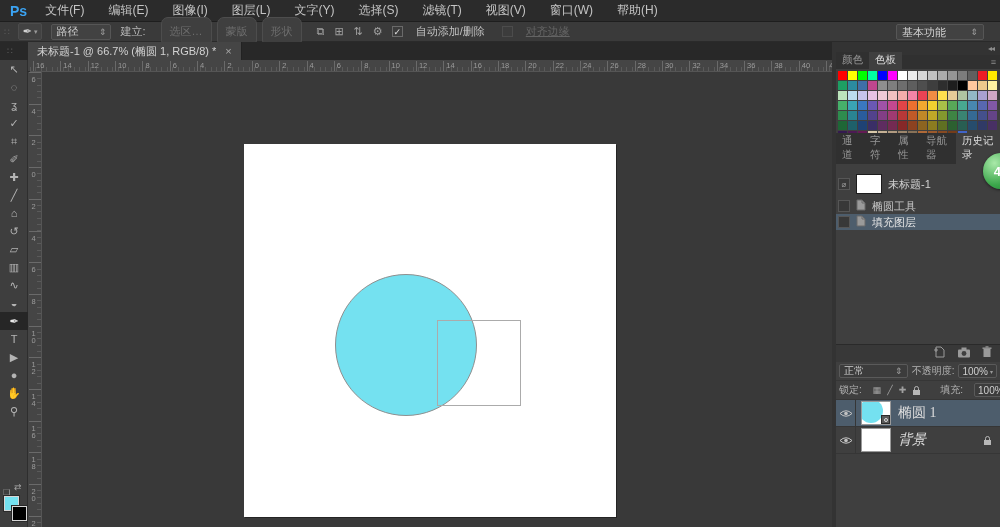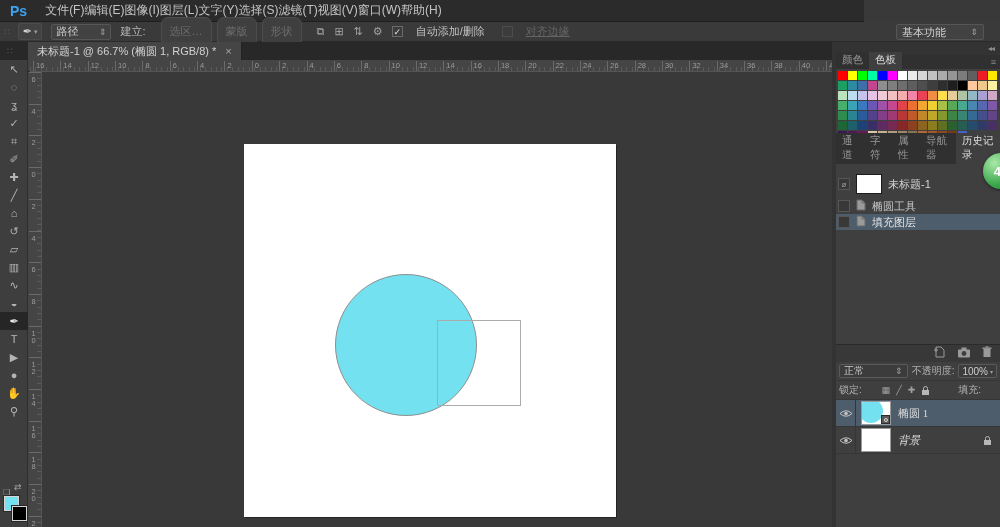--- a/index.html
+++ b/index.html
@@ -1,25 +1,25 @@
 <!DOCTYPE html>
 <html><head>
 <meta charset="utf-8">
 <style>
   * { margin:0; padding:0; box-sizing:border-box; }
   body { background:#1d1d1d; font-family:"Liberation Sans", sans-serif; }
   .app { position:relative; width:1000px; height:527px; overflow:hidden;
          background:#393939; color:#c8c8c8; font-size:12px; user-select:none; }
 
   
-  .menubar { position:absolute; left:0; top:0; width:864px; height:22px;
+  .menubar { position:absolute; left:0; top:0; width:1000px; height:22px;
              background:#2b2b2b; border-bottom:1px solid #1e1e1e;
              display:flex; align-items:center; }
   .logo { color:#3ba3f2; font-weight:bold; font-size:14px; margin:0 18px 0 10px; }
-  .menus { display:flex; }
+  .menus { display:flex; gap:24px; }
   .menu-item { color:#c4c4c4; font-size:12px; cursor:default; }
 
   
   .optionsbar { position:absolute; left:0; top:22px; width:1000px; height:20px;
                 background:#3a3a3a; border-bottom:1px solid #2a2a2a;
                 display:flex; align-items:center; gap:9px; padding-left:4px; font-size:11px; }
   .dragdots { color:#5d5d5d; font-size:9px; letter-spacing:-1px; }
   .tool-preset { display:flex; align-items:center; gap:2px; padding:1px 4px;
                  border:1px solid #4c4c4c; border-radius:2px; background:#424242; }
   .tool-preset .glyph { font-size:11px; color:#d0d0d0; }
@@ -124,34 +124,34 @@
 
   .panel-layers { top:320px; height:165px; }
   .blendrow { display:flex; align-items:center; gap:4px; height:19px; padding:0 3px;
               border-bottom:1px solid #363636; font-size:10px; }
   .blend-select { display:flex; align-items:center; justify-content:space-between; width:88px; height:14px;
                   background:#3c3c3c; border:1px solid #5a5a5a; border-radius:2px; padding:0 4px; color:#cfcfcf; }
   .small-label { color:#b2b2b2; white-space:nowrap; }
   .val-box { display:flex; align-items:center; gap:2px; height:14px; background:#3c3c3c;
              border:1px solid #5a5a5a; border-radius:2px; padding:0 3px; color:#cfcfcf; }
   .val-box .mini-arrow { font-size:6px; }
-  .lockrow { display:flex; align-items:center; gap:20px; height:19px; padding:0 3px;
+  .lockrow { display:flex; align-items:center; gap:11px; height:19px; padding:0 3px;
              border-bottom:1px solid #363636; font-size:10px; }
   .lock-ic { color:#a0a0a0; font-size:9px; display:inline-flex; align-items:center; }
   .layer-row { display:flex; align-items:center; height:27px; border-bottom:1px solid #363636; position:relative; }
   .layer-row.selected { background:#4d5d6c; }
   .eye-cell { width:20px; display:flex; align-items:center; justify-content:center;
               border-right:1px solid #363636; height:27px; }
   .layer-thumb { width:30px; height:24px; background:#ffffff; border:1px solid #9a9a9a;
                  margin:0 7px 0 5px; position:relative; overflow:hidden; }
   .thumb-circle { position:absolute; left:-3px; top:-3px; width:24px; height:24px; border-radius:50%; }
   .thumb-badge { position:absolute; right:0; bottom:0; width:9px; height:9px; background:#5a5a5a;
                  border:1px solid #2c2c2c; display:flex; align-items:center; justify-content:center; }
   .thumb-badge i { width:4px; height:4px; border:1px solid #ddd; border-radius:50%; }
-  .layer-name { font-size:11px; color:#dcdcdc;font-family:Liberation Serif, serif; }
+  .layer-name { font-size:14px; color:#dcdcdc;font-family:Liberation Serif, serif; }
   .layer-name.italic { font-style:italic; }
   .layer-lock { position:absolute; right:8px; top:8px; }
 
   
   .badge { position:absolute; left:983px; top:153px; width:36px; height:36px; border-radius:50%;
            background:radial-gradient(circle at 32% 28%, #a9e9a9, #3aa64a 62%, #228238);
            display:flex; align-items:center; justify-content:center;
            color:#fff; font-weight:bold; font-size:13px; box-shadow:0 1px 3px rgba(0,0,0,.5); }
 </style>
 </head>

